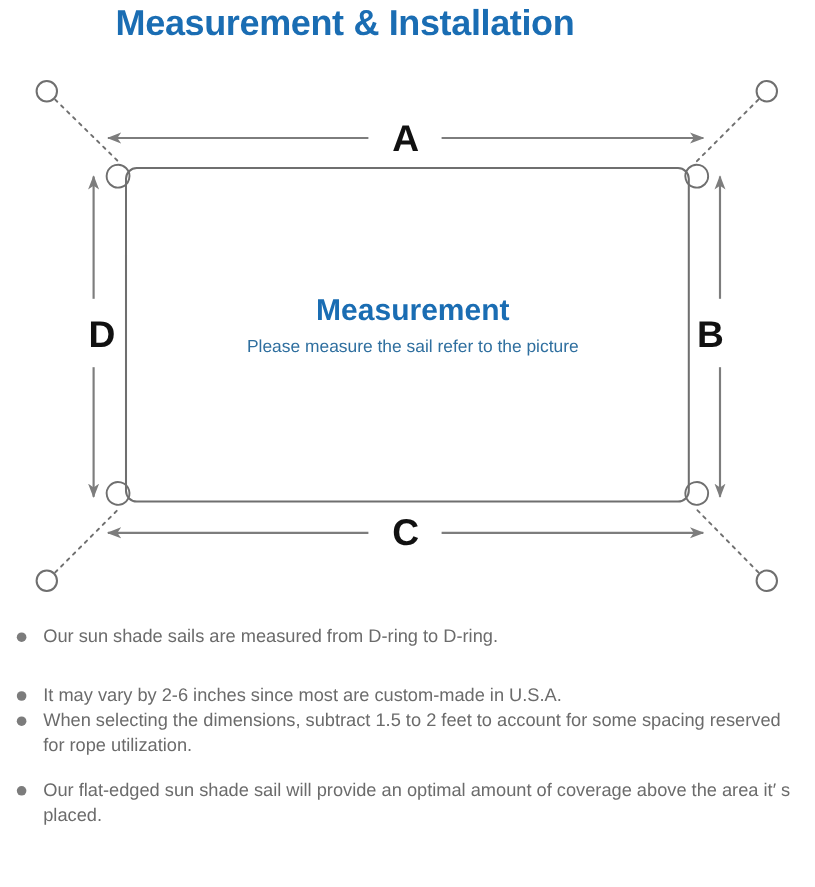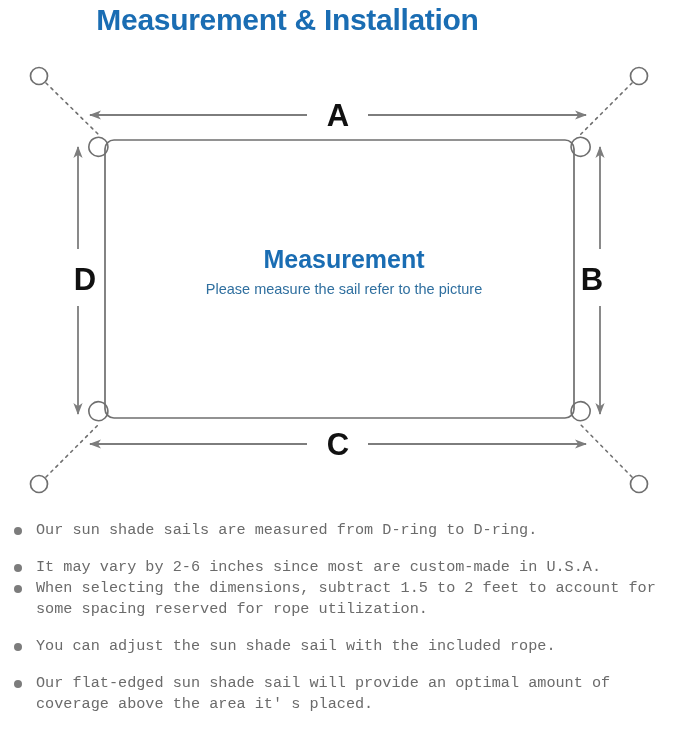--- a/index.html
+++ b/index.html
@@ -80,21 +80,21 @@
     margin: 0;
     list-style: none;
   }
   .note-item {
     position: relative;
     padding-left: 28px;
     margin: 0 14px 0 8px;
     color: #6b6b6b;
     font-size: 15.2px;
     line-height: 21px;
-    font-family: Liberation Mono, monospace;
+    font-family: Liberation Sans, sans-serif;
   }
   .note-bullet {
     position: absolute;
     left: 6px;
     top: 7px;
     width: 8px;
     height: 8px;
     border-radius: 50%;
     background: #7c7c7c;
   }
@@ -162,29 +162,25 @@
     <text class="svg-center-title" x="344" y="215">Measurement</text>
     <text class="svg-center-sub" x="344" y="245">Please measure the sail refer to the picture</text>
   </svg>
 </div>
 
 <ul id="notes-list">
   <li class="note-item">
     <span class="note-bullet"></span>
     <span class="note-text">Our sun shade sails are measured from D-ring to D-ring.</span>
   </li>
-  <li class="note-item" style="margin-top:16px;">
+  <li class="note-item" style="margin-top:28px;">
     <span class="note-bullet"></span>
     <span class="note-text">It may vary by 2-6 inches since most are custom-made in U.S.A.</span>
   </li>
   <li class="note-item" style="">
     <span class="note-bullet"></span>
     <span class="note-text">When selecting the dimensions, subtract 1.5 to 2 feet to account for some spacing reserved for rope utilization.</span>
   </li>
   <li class="note-item" style="margin-top:16px;">
     <span class="note-bullet"></span>
-    <span class="note-text">You can adjust the sun shade sail with the included rope.</span>
-  </li>
-  <li class="note-item" style="margin-top:16px;">
-    <span class="note-bullet"></span>
     <span class="note-text">Our flat-edged sun shade sail will provide an optimal amount of coverage above the area it′ s placed.</span>
   </li>
 </ul>
 
 </body></html>

